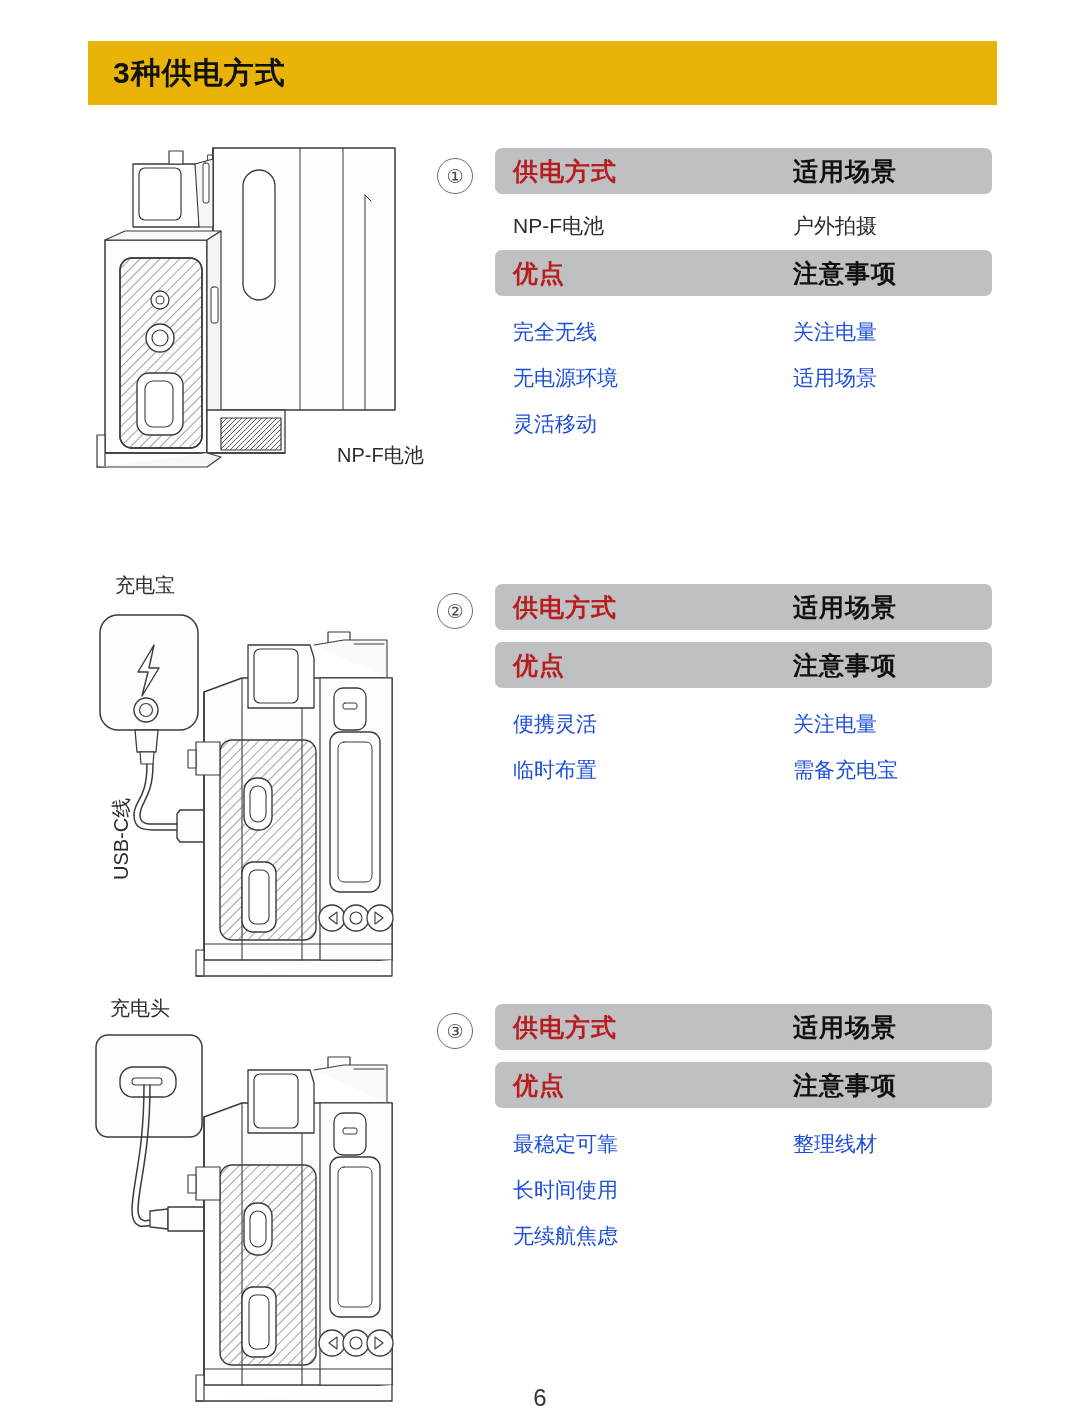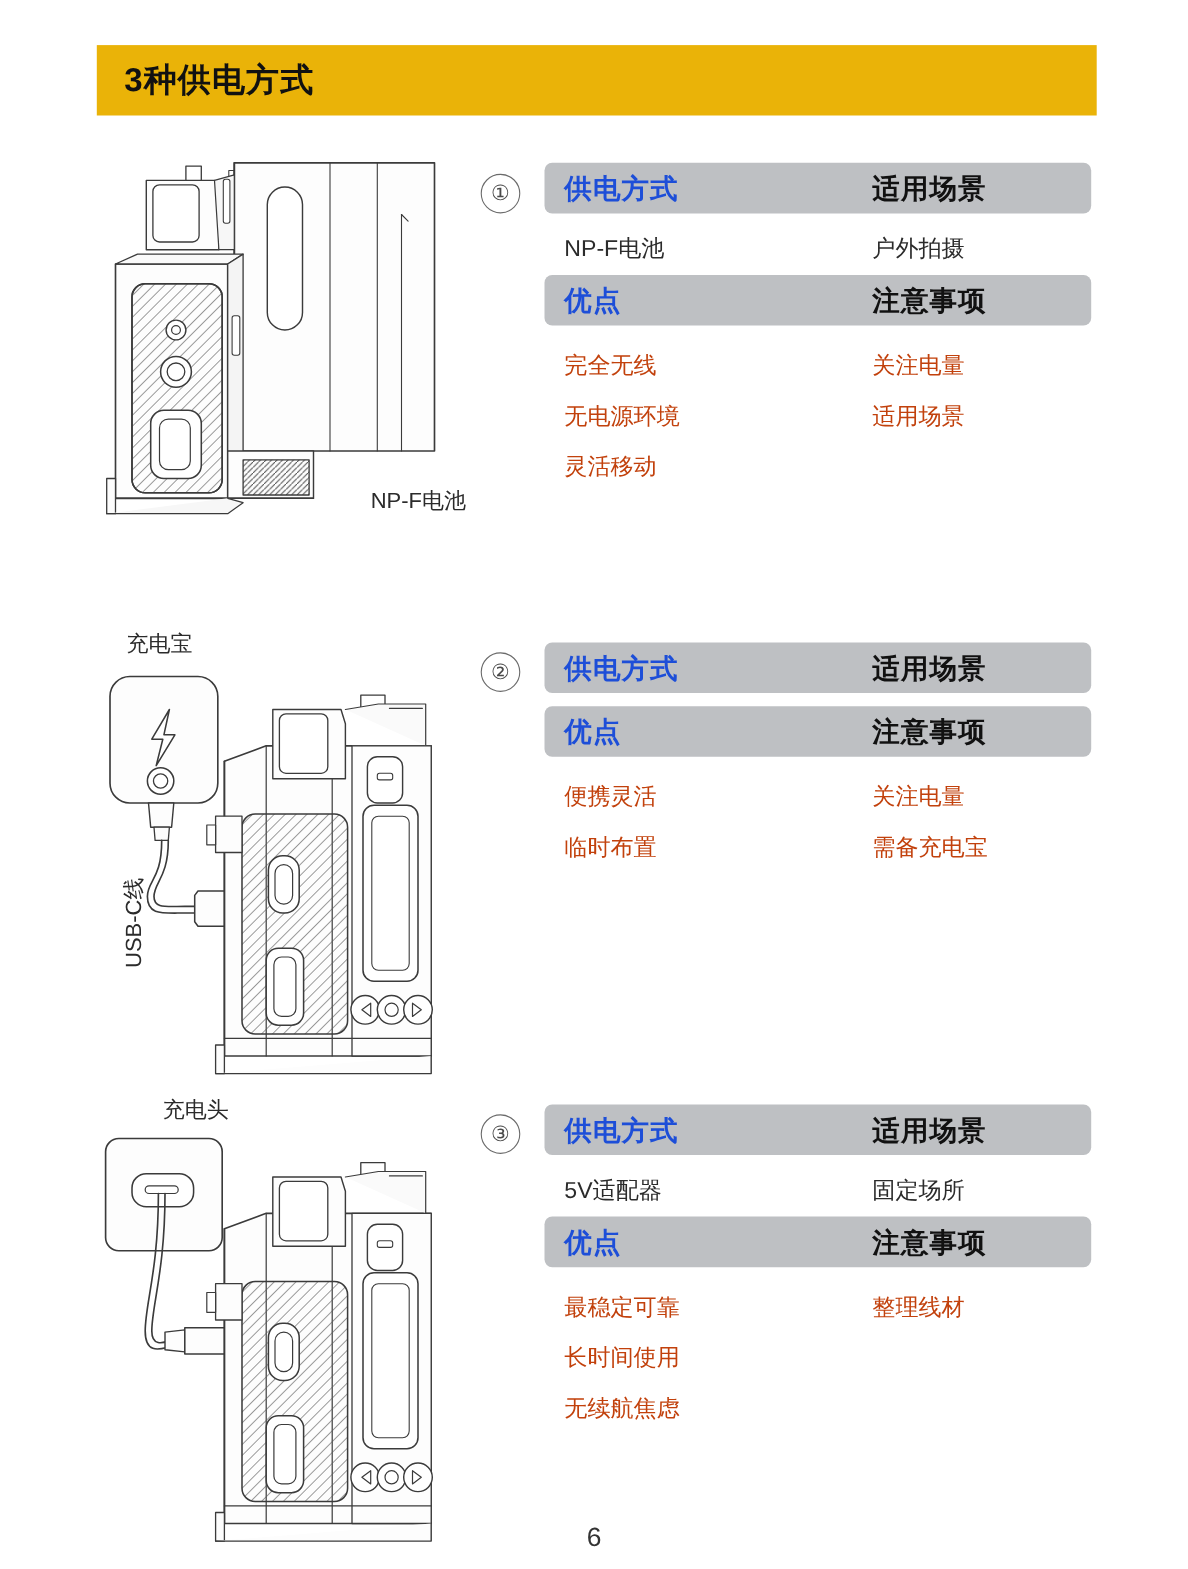--- a/index.html
+++ b/index.html
@@ -43,39 +43,39 @@
 
   
   .spec-table{position:absolute;left:495px;width:497px;}
   .hdr-bar{
     height:46px;border-radius:7px;background:#bec0c3;
     display:flex;align-items:center;
     position:relative;
   }
   .hdr-bar .h-left{
     position:absolute;left:18px;
-    font-size:25px;font-weight:bold;color:#1d4ed8;letter-spacing:1px;
+    font-size:25px;font-weight:bold;color:#b91c1c;letter-spacing:1px;
   }
   .hdr-bar .h-right{
     position:absolute;left:298px;
     font-size:25px;font-weight:bold;color:#111;letter-spacing:1px;
   }
   .row-pair{position:relative;height:44px;}
   .row-pair .c-left{
     position:absolute;left:18px;top:6px;
     font-size:21px;color:#2b2b2b;
   }
   .row-pair .c-right{
     position:absolute;left:298px;top:6px;
     font-size:21px;color:#2b2b2b;
   }
   .gap-sm{height:12px;}
   .list-block{position:relative;}
   .list-block .li{
-    position:absolute;font-size:21px;color:#c2410c;
+    position:absolute;font-size:21px;color:#1d4ed8;
   }
   .list-block .li.col-a{left:18px;}
   .list-block .li.col-b{left:298px;}
 
   
   .illus{position:absolute;}
   .illus svg{display:block;}
 
   .cap{
     position:absolute;font-size:20px;color:#2b2b2b;white-space:nowrap;
@@ -273,21 +273,21 @@
       <span class="li col-b" style="top:22px;">关注电量</span>
       <span class="li col-b" style="top:68px;">需备充电宝</span>
     </div>
   </div>
 </div>
 
 <div class="section" id="sec3">
 
   <div class="step-num" style="left:437px;top:23px;">③</div>
 
-  <span class="cap" style="left:110px;top:5px;margin-left:38px;">充电头</span>
+  <span class="cap" style="left:110px;top:5px;">充电头</span>
 
   <div class="illus" style="left:92px;top:35px;">
     <svg width="370" height="380" viewBox="0 0 370 380" fill="none" stroke="#3b3b3b" stroke-width="1.5" stroke-linejoin="round" stroke-linecap="round">
       <defs>
         <pattern id="hatchC" width="7" height="7" patternTransform="rotate(45)" patternUnits="userSpaceOnUse">
           <line x1="0" y1="0" x2="0" y2="7" stroke="#5a5a5a" stroke-width="1.1"></line>
         </pattern>
       </defs>
 
       <rect x="4" y="10" width="106" height="102" rx="12" fill="#fdfdfd" stroke-width="1.5"></rect>
@@ -339,24 +339,20 @@
       <path d="M104 376 L300 376 L300 360" fill="#fdfdfd" stroke-width="1.3"></path>
     </svg>
   </div>
 
   <div class="spec-table" style="top:14px;">
     <div class="hdr-bar">
       <span class="h-left">供电方式</span>
       <span class="h-right">适用场景</span>
     </div>
     <div class="gap-sm"></div>
-    <div class="row-pair">
-      <span class="c-left">5V适配器</span>
-      <span class="c-right">固定场所</span>
-    </div>
     <div class="hdr-bar">
       <span class="h-left">优点</span>
       <span class="h-right">注意事项</span>
     </div>
     <div class="list-block" style="height:170px;text-align:right;">
       <span class="li col-a" style="top:22px;">最稳定可靠</span>
       <span class="li col-a" style="top:68px;">长时间使用</span>
       <span class="li col-a" style="top:114px;">无续航焦虑</span>
       <span class="li col-b" style="top:22px;">整理线材</span>
     </div>

